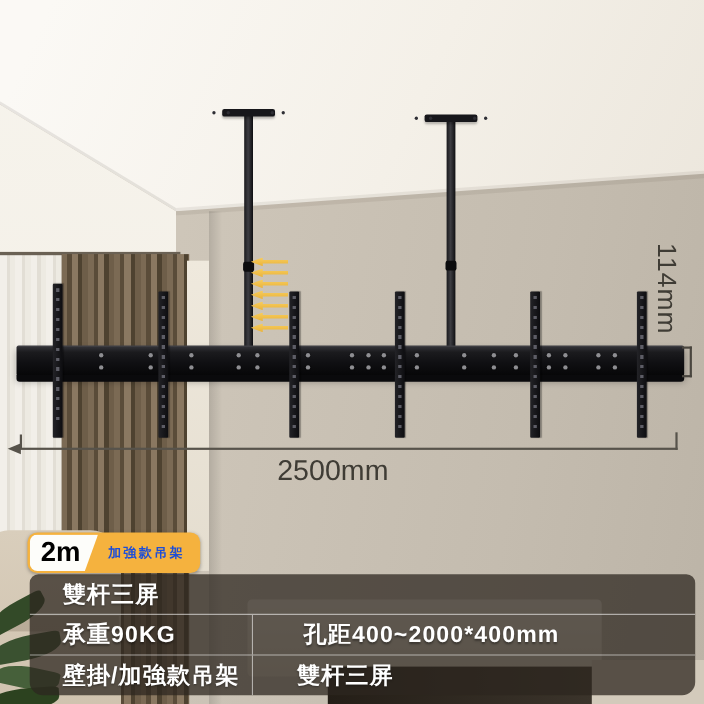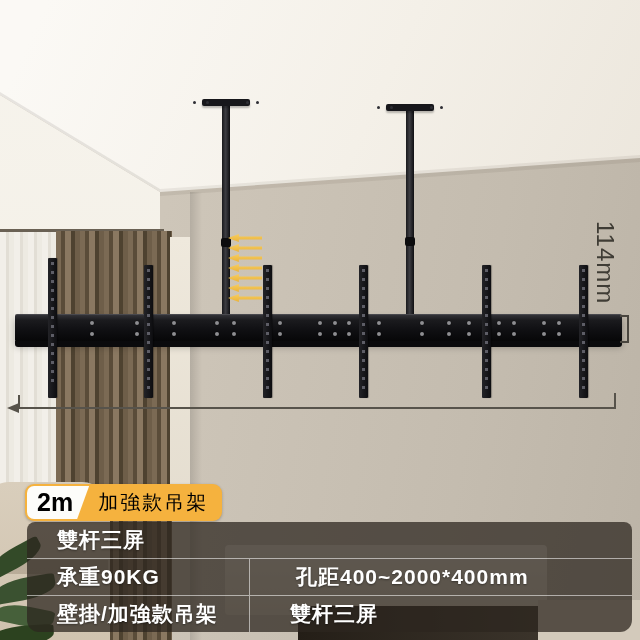--- a/index.html
+++ b/index.html
@@ -70,27 +70,27 @@
   .dim-h-bracket { left:620px; top:315px; width:9px; height:28px; z-index:5;
     border-top:2px solid #4a463f; border-right:2px solid #4a463f; border-bottom:2px solid #4a463f; }
 
   
   .size-badge { left:25px; top:484px; height:37px; display:flex; align-items:stretch; z-index:6;
     background:#f5b23e; border-radius:9px; overflow:hidden; box-shadow:0 1px 3px rgba(0,0,0,0.25); }
   .badge-size { position:relative; margin:2px -7px 2px 2px; padding:0 16px 0 10px; display:flex; align-items:center;
     background:#fdfdfa; color:#000000; font-size:25px; font-weight:bold; border-radius:7px 0 0 7px;
     clip-path:polygon(0 0,100% 0,calc(100% - 12px) 100%,0 100%); }
   .badge-label { position:relative; display:flex; align-items:center; padding:0 14px 0 16px;
-    color:#000000; font-size:20px; font-weight:normal; letter-spacing:2px; }
+    color:#1d4ed8; font-size:12px; font-weight:bold; letter-spacing:2px; }
 
   
   .spec-table { left:27px; top:522px; width:605px; height:110px; z-index:6;
     background:rgba(45,38,31,0.74); border-radius:8px 8px 12px 12px; overflow:hidden;
     display:flex; flex-direction:column; }
-  .spec-row { position:relative; flex:1; display:flex; align-items:stretch; border-top:1px solid rgba(255,255,255,0.55);gap:20px; }
+  .spec-row { position:relative; flex:1; display:flex; align-items:stretch; border-top:1px solid rgba(255,255,255,0.55); }
   .spec-row:first-child { border-top:none; }
   .spec-cell { position:relative; display:flex; align-items:center; color:#ffffff; font-weight:bold;
     font-size:21px; letter-spacing:1px; text-shadow:0 1px 2px rgba(0,0,0,0.4);
     border-left:1px solid rgba(255,255,255,0.55); white-space:nowrap; }
   .spec-cell:first-child { border-left:none; }
   .cw-narrow { width:202px; padding-left:30px; }
   .cw-mid { width:169px; justify-content:center; }
   .cw-rest-left { flex:1; padding-left:46px; }
   .cw-rest-center { flex:1; justify-content:center; }
 </style>
@@ -202,20 +202,21 @@
       <div class="arrow"></div>
       <div class="arrow"></div>
       <div class="arrow"></div>
       <div class="arrow"></div>
     </div>
 
   <div class="dim-w-line"></div>
   <div class="dim-w-arrow"></div>
   <div class="dim-w-tick-left"></div>
   <div class="dim-w-tick-right"></div>
+  <div class="dim-w-label">2500mm</div>
 
   <div class="dim-h-label">114mm</div>
   <div class="dim-h-bracket"></div>
 
   <div class="size-badge">
     <div class="badge-size">2m</div>
     <div class="badge-label">加強款吊架</div>
   </div>
 
   <div class="spec-table" id="spec-table">

